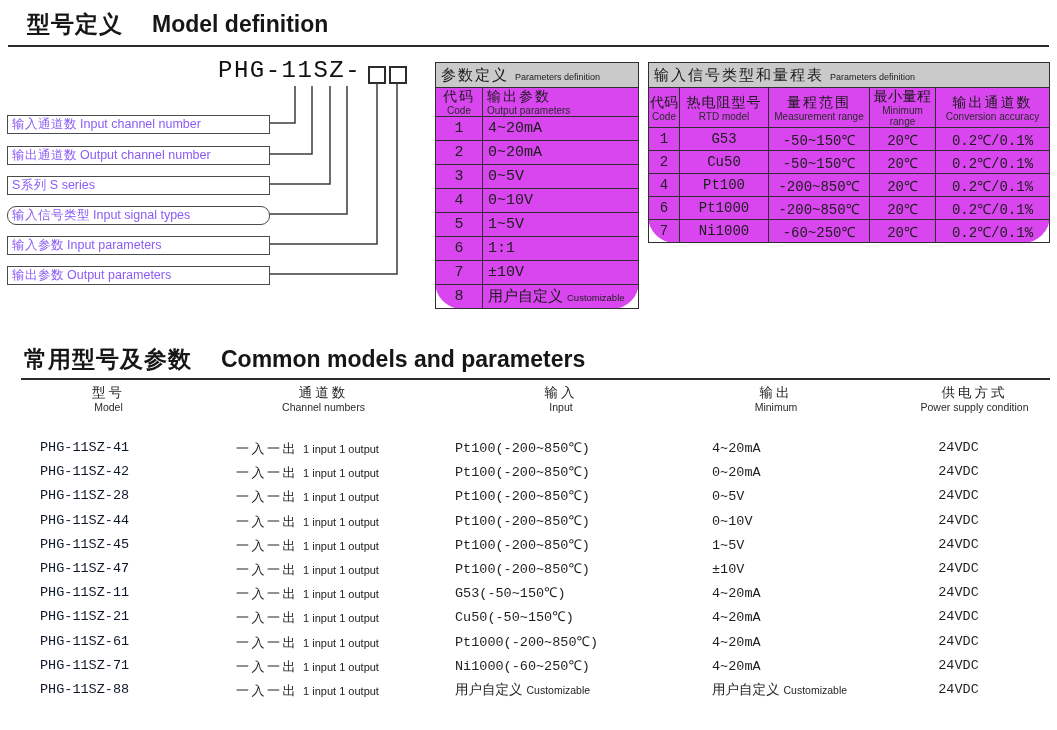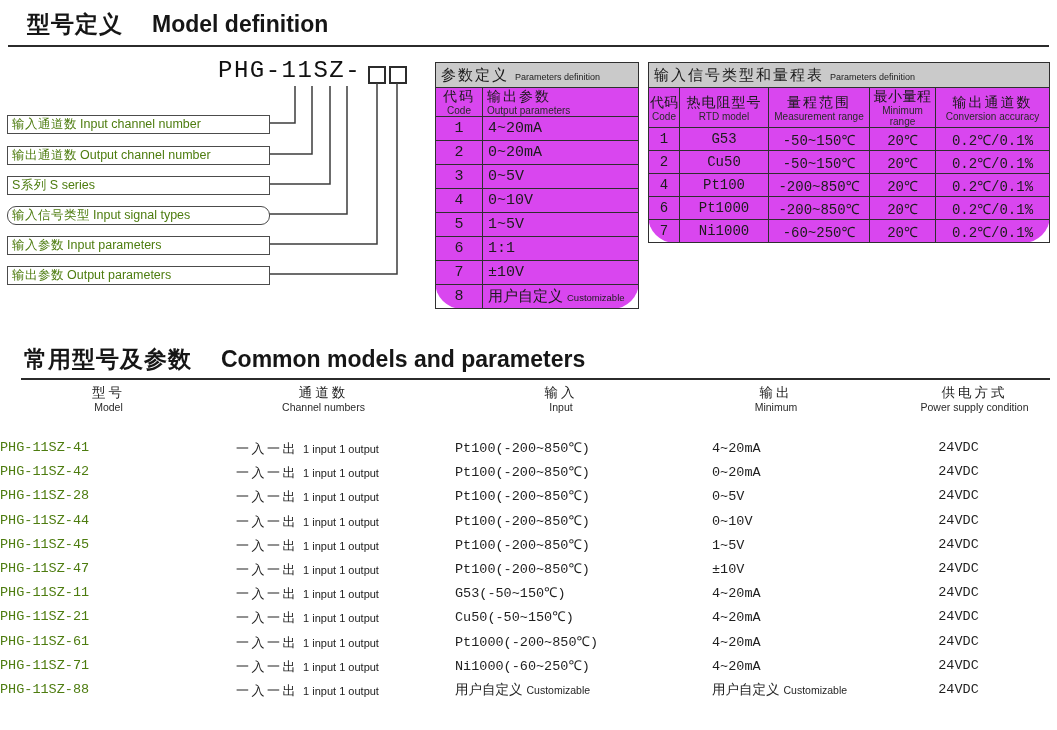--- a/index.html
+++ b/index.html
@@ -17,21 +17,21 @@
   .rule{position:absolute;height:0;border-top:2px solid #2b2b2b;}
 
   
   .model-code{position:absolute;left:218px;top:57px;font-size:24px;letter-spacing:1.5px;color:#111;white-space:nowrap;}
   .code-box{position:absolute;width:14px;height:14px;border:2px solid #2c2c2c;background:#fff;}
   .connectors{position:absolute;left:0;top:0;}
   .connectors polyline{fill:none;stroke:#3c3c3c;stroke-width:1.5;}
 
   .label-box{
     position:absolute;left:7px;width:257px;height:17px;border:1.3px solid #4c4c4c;
-    line-height:17px;font-size:12.5px;padding-left:4px;white-space:nowrap;overflow:hidden;color:#4d7c0f;background:#fff;
+    line-height:17px;font-size:12.5px;padding-left:4px;white-space:nowrap;overflow:hidden;color:#8b5cf6;background:#fff;
   }
   .label-box .label-zh{letter-spacing:0.5px;}
   .label-box .label-en{margin-left:3px;}
   #labels .label-box:nth-of-type(1){top:115px;}
   #labels .label-box:nth-of-type(2){top:146px;}
   #labels .label-box:nth-of-type(3){top:176px;}
   #labels .label-box:nth-of-type(4){top:206px;border-radius:9px;}
   #labels .label-box:nth-of-type(5){top:236px;}
   #labels .label-box:nth-of-type(6){top:266px;}
 
@@ -61,21 +61,21 @@
 
   
   .cm-grid{display:grid;grid-template-columns:185px 245px 230px 200px 197px;}
   #cm-header{position:absolute;left:16px;top:384px;width:1057px;}
   #cm-header .hcell{text-align:center;}
   #cm-header .zh{display:block;font-size:13.5px;letter-spacing:3px;line-height:17px;color:#1f1f1f;}
   #cm-header .en{display:block;font-size:10.5px;line-height:13px;color:#2a2a2a;letter-spacing:0;}
   #cm-rows{position:absolute;left:0;top:436px;width:1057px;}
   .cm-row{height:24.2px;line-height:24.2px;white-space:nowrap;}
   .cm-row .cell{overflow:hidden;}
-  .cm-row .model{font-size:13.5px;color:#4d7c0f;}
+  .cm-row .model{padding-left:40px;font-size:13.5px;color:#0f172a;}
   .cm-row .channel{text-align:center;}
   .cm-row .channel .zh{font-size:13px;letter-spacing:2.5px;color:#1f1f1f;}
   .cm-row .channel .en{font-size:11px;margin-left:5px;color:#222;}
   .cm-row .input{padding-left:25px;font-size:13.5px;color:#1f1f1f;}
   .cm-row .output{padding-left:52px;font-size:13.5px;color:#1f1f1f;}
   .cm-row .power{text-align:center;font-size:13.5px;color:#1f1f1f;}
   .cm-row .en-sm{font-size:10.5px;font-family:"Liberation Sans","DejaVu Sans",sans-serif;margin-left:4px;}
 </style>
 </head>
 <body>

